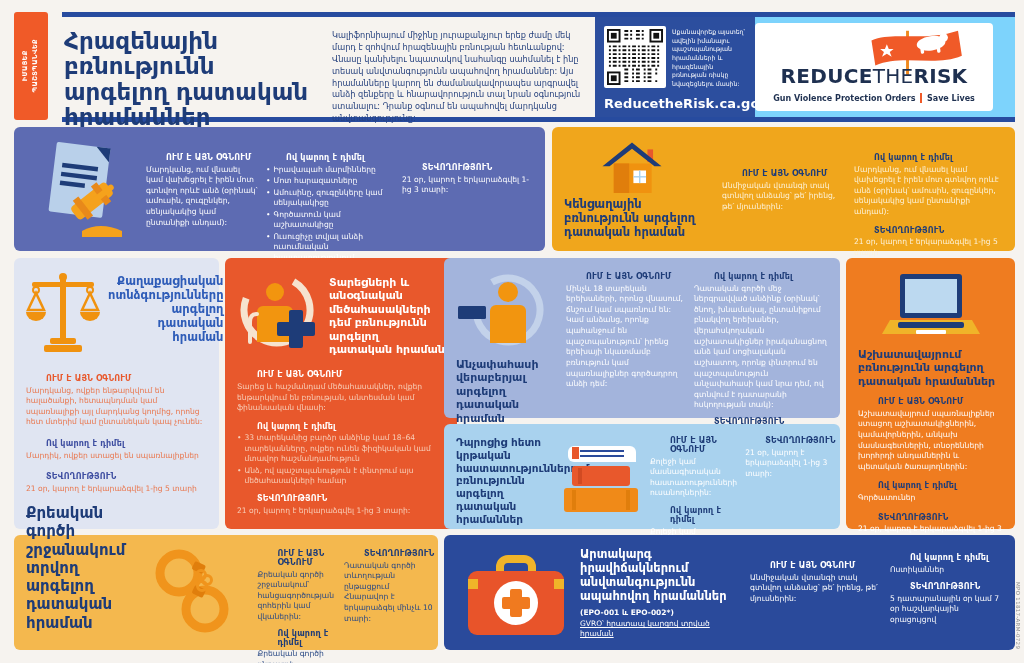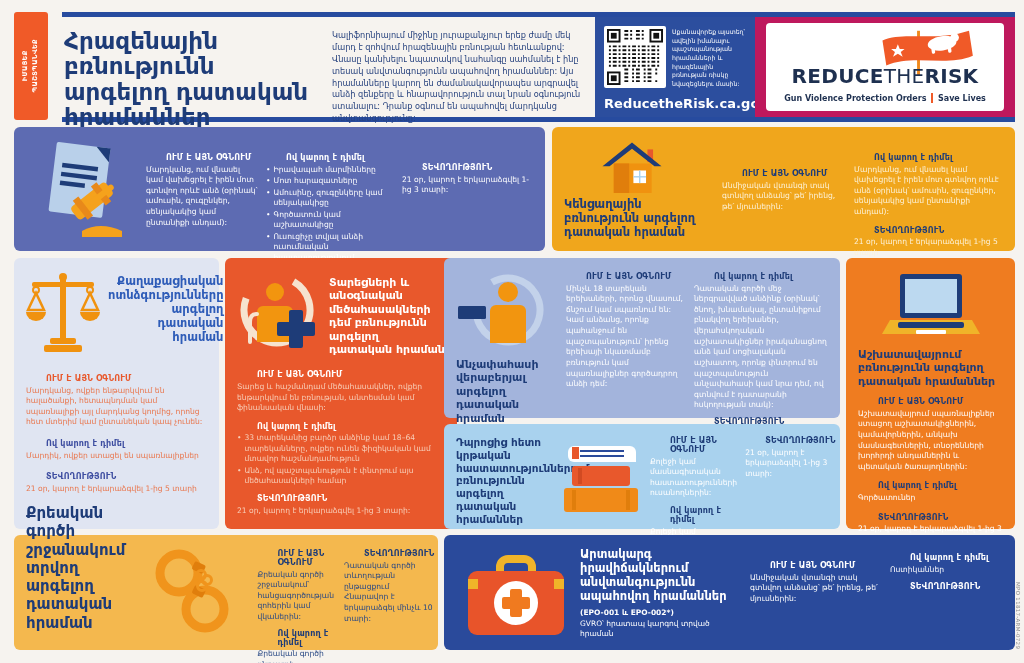--- a/index.html
+++ b/index.html
@@ -16,21 +16,21 @@
   .header-band { left:62px; top:12px; width:953px; height:110px;
                  border-top:5px solid #274b9f; border-bottom:5px solid #274b9f; display:flex; }
   .h-title { width:268px; padding:12px 6px 0 2px; color:#1e3c78; font-weight:bold;
              font-size:23px; line-height:1.1; }
   .h-intro { width:265px; padding:13px 12px 0 2px; color:#27427e; font-size:8.2px; line-height:1.45; }
   .h-qr { width:160px; background:#2c4e9e; color:#fff; padding:9px 8px 6px 9px; }
   .qr-row { display:flex; gap:6px; }
   .qr-box { width:62px; height:62px; background:#fff; border-radius:2px; padding:3px; flex:none; }
   .qr-caption { font-size:6.2px; line-height:1.4; padding-top:2px; }
   .qr-url { font-weight:bold; font-size:13px; margin-top:7px; letter-spacing:.1px; }
-  .h-logo { flex:1; background:#be185d; display:flex; align-items:center; justify-content:center; }
+  .h-logo { flex:1; background:#7dd3fc; display:flex; align-items:center; justify-content:flex-start; }
   .logo-card { background:#fff; border-radius:4px; width:238px; height:88px; position:relative; }
   .logo-flag { position:absolute; top:2px; right:26px; width:118px; height:50px; }
   .logo-word { position:absolute; left:0; right:0; bottom:23px; text-align:center;
                color:#1e3050; font-size:20px; font-weight:bold; letter-spacing:.3px; }
   .logo-word .thin { font-weight:normal; }
   .logo-tag { position:absolute; left:0; right:0; bottom:8px; display:flex; justify-content:center;
               gap:5px; align-items:center; color:#1e3050; font-size:8px; font-weight:bold; }
   .logo-tag .sep { width:1.5px; height:10px; background:#f05a28; }
 
   
@@ -110,21 +110,21 @@
   .card8 .c1 { width:138px; padding-top:2px; }
   .card8 .c2 { flex:1; padding-top:2px; }
   .card8 .sec { margin-top:0; margin-bottom:6px; }
   .card8 .sec-b { color:#274784; }
 
   .card9 { left:444px; top:535px; width:571px; height:115px; background:#2a4a9b; color:#fff;
            display:flex; gap:12px; }
   .card9 .ic { width:104px; height:90px; flex:none; margin-left:8px; }
   .card9 .t { width:158px; }
   .card9 .t .codes { font-size:7.5px; font-weight:bold; margin-top:5px; }
-  .card9 .t .gvro { font-size:7.5px; margin-top:2px; line-height:1.35; }
+  .card9 .t .gvro { font-size:7.5px; margin-top:2px; line-height:1.35;text-decoration:underline; }
   .card9 .c1 { width:128px; padding-top:14px; }
   .card9 .c2 { flex:1; padding-top:6px; }
   .card9 .sec { margin-top:0; margin-bottom:7px; }
 
   .code-vert { position:absolute; right:3px; bottom:14px; writing-mode:vertical-rl;
                font-size:5.5px; color:#8f8f8f; letter-spacing:.3px; }
 </style>
 </head>
 <body>
 
@@ -476,17 +476,18 @@
       <div class="sec-b">Անմիջական վտանգի տակ գտնվող անձանց՝ թե՛ իրենց, թե՛ մյուսներին:</div>
     </div>
   </div>
   <div class="c2">
     <div class="sec">
       <div class="sec-h">Ով կարող է դիմել</div>
       <div class="sec-b">Ոստիկաններ</div>
     </div>
     <div class="sec">
       <div class="sec-h">ՏԵՎՈՂՈՒԹՅՈՒՆ</div>
+      <div class="sec-b">5 դատարանային օր կամ 7 օր հաշվարկային օրացույցով</div>
     </div>
   </div>
 </div>
 
 <div class="code-vert">MPO 11817-ARM-0729</div>
 
 </body></html>

